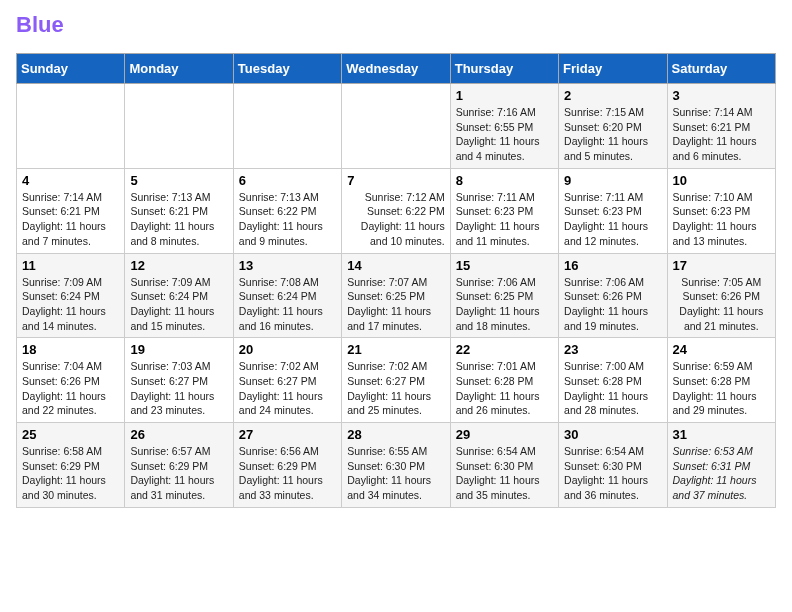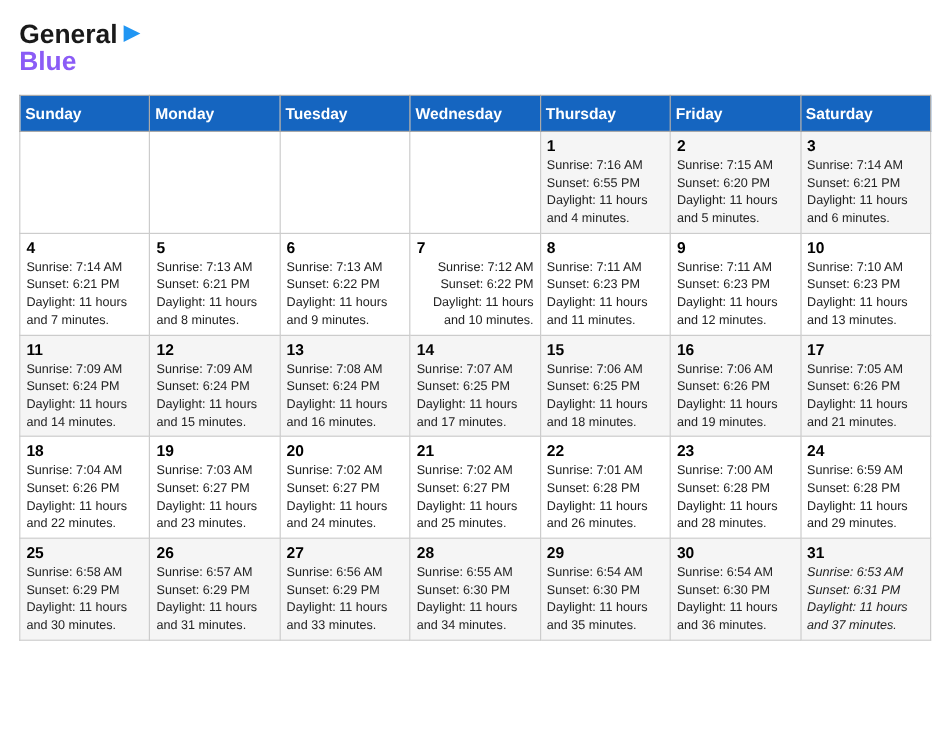--- a/index.html
+++ b/index.html
@@ -75,26 +75,20 @@
       color: #222;
       line-height: 1.4;
     }
     .empty { background: #fff !important; }
   </style>
 </head>
 <body>
 
 <div class="header">
   <div class="logo">
-    <div class="logo-icon">
-      <span style="font-size:22px; font-weight:bold; color:#1a1a1a;">General</span>
-      <svg width="22" height="22" viewBox="0 0 22 22" style="margin-left:1px; margin-top:-2px;">
-        <polygon points="4,4 18,11 4,18" fill="#2196f3"></polygon>
-      </svg>
-    </div>
     <span style="font-size:22px; font-weight:bold; color:#8b5cf6; margin-top:-4px; display:block;">Blue</span>
   </div>
   <div class="title-block">
     <h1></h1>
     <h2></h2>
   </div>
 </div>
 
 <table>
   <thead>
@@ -225,21 +219,21 @@
         </td>
         <td>
           <span class="day-number">16</span>
           <div class="day-info" style="white-space: pre-line;">Sunrise: 7:06 AM
 Sunset: 6:26 PM
 Daylight: 11 hours
 and 19 minutes.</div>
         </td>
         <td>
           <span class="day-number">17</span>
-          <div class="day-info" style="white-space: pre-line;">Sunrise: 7:05 AM
+          <div class="day-info" style="white-space: pre-line; text-align: center;">Sunrise: 7:05 AM
 Sunset: 6:26 PM
 Daylight: 11 hours
 and 21 minutes.</div>
         </td>
       </tr>
       <tr>
         <td>
           <span class="day-number">18</span>
           <div class="day-info" style="white-space: pre-line;">Sunrise: 7:04 AM
 Sunset: 6:26 PM

